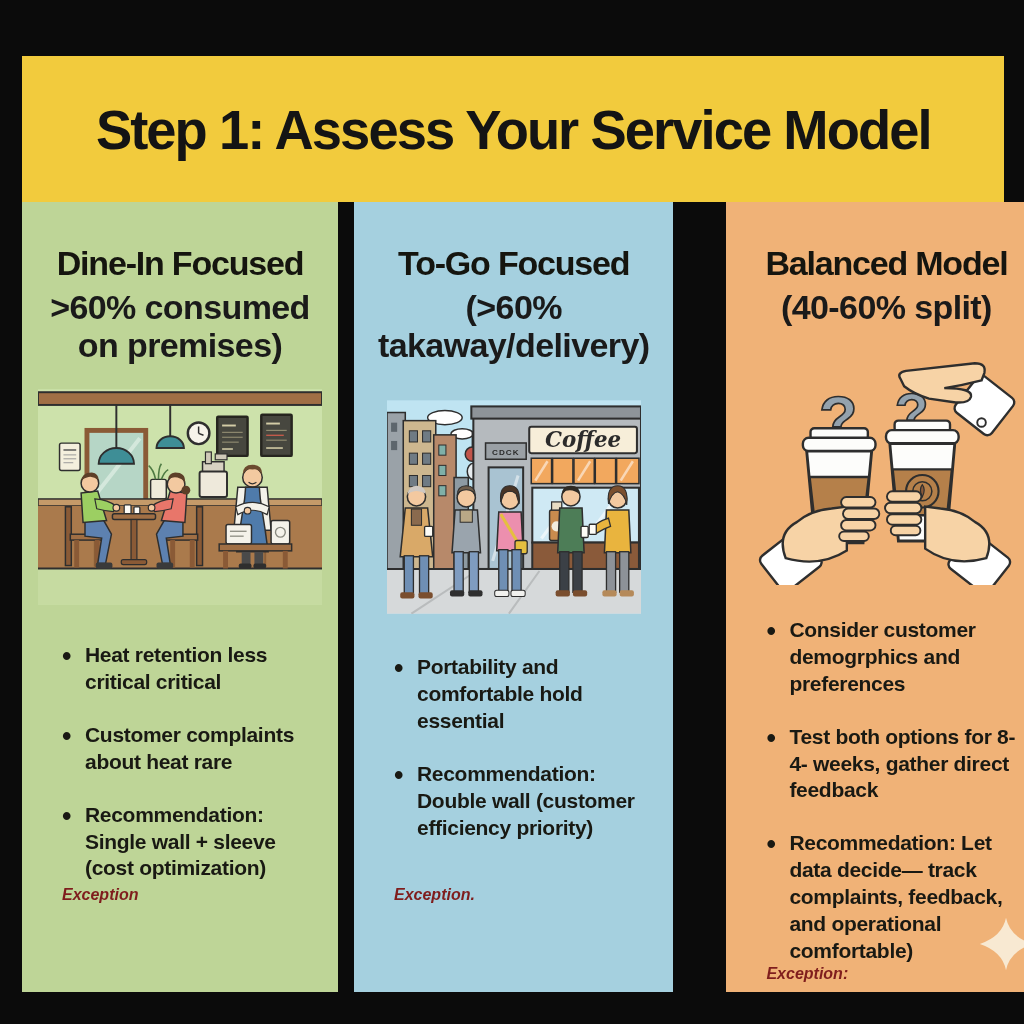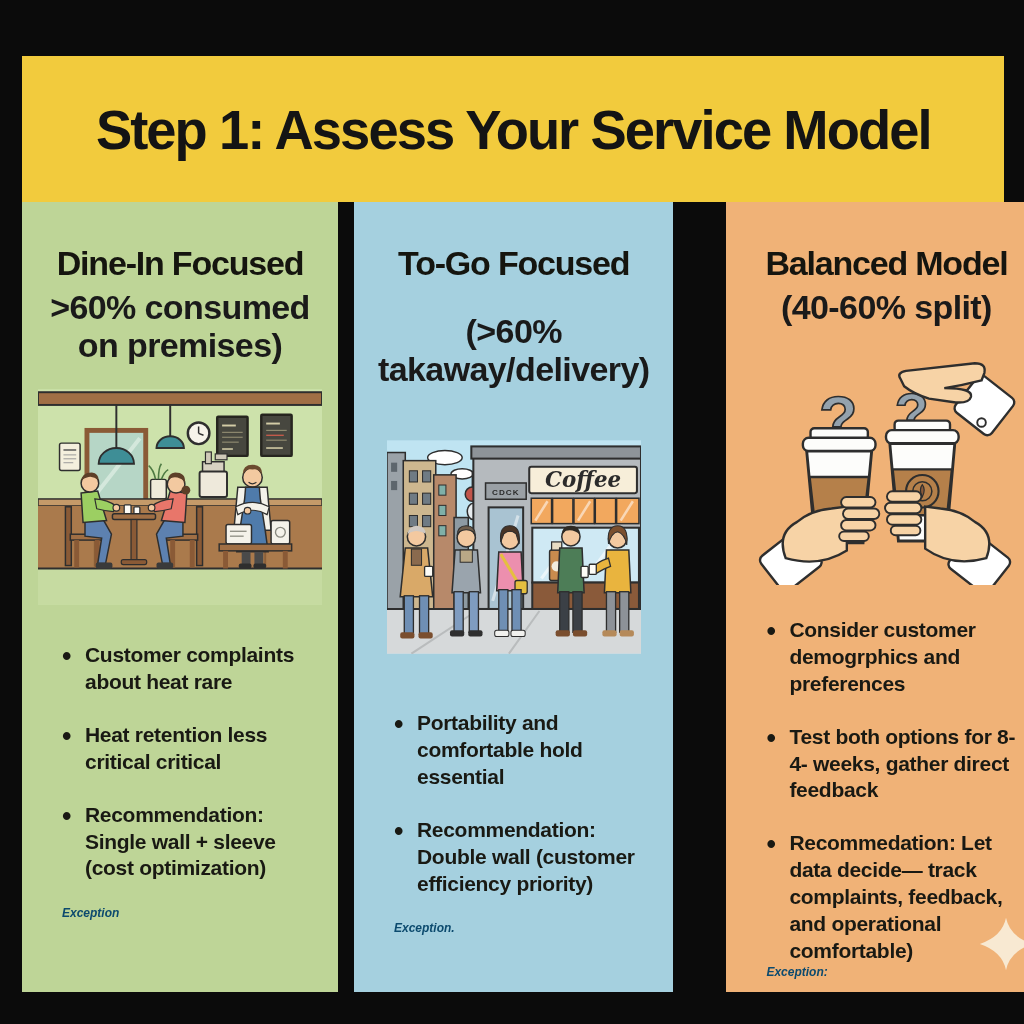--- a/index.html
+++ b/index.html
@@ -6,42 +6,42 @@
   html,body { width:1024px; height:1024px; }
   body { background:#0b0b0b; font-family:"Liberation Sans", sans-serif; position:relative; overflow:hidden; color:#1a1a1a; }
 
   .banner { position:absolute; left:22px; top:36px; width:982px; height:146px; background:#f2cb3d;
             display:flex; align-items:center; justify-content:center;margin-top:20px; }
   .banner h1 { font-size:56px; font-weight:700; letter-spacing:-2px; color:#141414;
                transform:scaleX(0.97); white-space:nowrap; }
 
   .columns { position:absolute; left:22px; top:202px; width:982px; height:790px; display:flex; gap:16px; }
   .column { height:100%; position:relative; display:flex; flex-direction:column; align-items:center;
-            padding:42px 24px 0 24px; }
+            padding:42px 24px 16px 24px; }
   .col-0 { width:316px; background:#bed597; }
-  .col-1 { width:372px; background:#a5d0df;gap:24px; }
+  .col-1 { width:372px; background:#a5d0df; }
   .col-2 { width:320px; background:#f0b277;margin-left:37px; }
 
   .col-title { font-size:34px; font-weight:700; letter-spacing:-1.2px; text-align:center; color:#15150f; }
   .col-subtitle { font-size:34px; font-weight:700; letter-spacing:-0.6px; text-align:center;
                   line-height:1.12; margin-top:5px; }
 
   .illustration { margin-top:20px; display:flex; align-items:center; justify-content:center; }
   .col-0 .illustration { height:226px; }
   .col-1 .illustration { height:230px; margin-top:28px; }
   .col-2 .illustration { height:244px; margin-top:20px; }
 
   .bullets { list-style:none; margin-top:32px; width:100%; padding-left:14px;
              display:flex; flex-direction:column; gap:26px; }
   .bullets li { position:relative; padding-left:25px; font-size:21px; font-weight:700;
                 letter-spacing:-0.3px; line-height:1.28; color:#191913; }
   .bullets li::before { content:"\2022"; position:absolute; left:2px; top:-3px; font-size:27px; }
 
   .footnote { margin-top:auto; margin-bottom:72px; align-self:flex-start; padding-left:16px;
-              font-size:12px; font-style:italic; font-weight:600; color:#0c4a6e; }
+              font-size:16px; font-style:italic; font-weight:600; color:#7f1d1d; }
 
   .sparkle { position:absolute; right:12px; bottom:20px; width:56px; height:56px; }
 
   svg text { font-family:"Liberation Sans", sans-serif; }
   .script-sign { font-family:"DejaVu Serif", serif; font-style:italic; font-weight:bold; }
 </style>
 </head>
 <body>
 
 <header class="banner">
@@ -179,22 +179,22 @@
           <rect x="238" y="134" width="19" height="24" rx="2" fill="#f4f2ea" stroke="#2e2e2e" stroke-width="1.5"></rect>
           <circle cx="247.5" cy="146" r="5" fill="none" stroke="#8a8a80" stroke-width="1.4"></circle>
           <rect x="185" y="158" width="74" height="7" fill="#a06f45" stroke="#2e2e2e" stroke-width="1.5"></rect>
           <rect x="189" y="165" width="5" height="18" fill="#8a5a36"></rect>
           <rect x="250" y="165" width="5" height="18" fill="#8a5a36"></rect>
         </g>
       </svg>
     </div>
 
     <ul class="bullets">
+      <li>Heat retention less critical critical</li>
       <li>Customer complaints about heat rare</li>
-      <li>Heat retention less critical critical</li>
       <li>Recommendation: Single wall + sleeve (cost optimization)</li>
     </ul>
     <p class="footnote">Exception</p>
   </section>
 
   <section class="column col-1">
     <h2 class="col-title">To-Go Focused</h2>
     <p class="col-subtitle">(&gt;60% takaway/delivery)</p>
 
     <div class="illustration">

